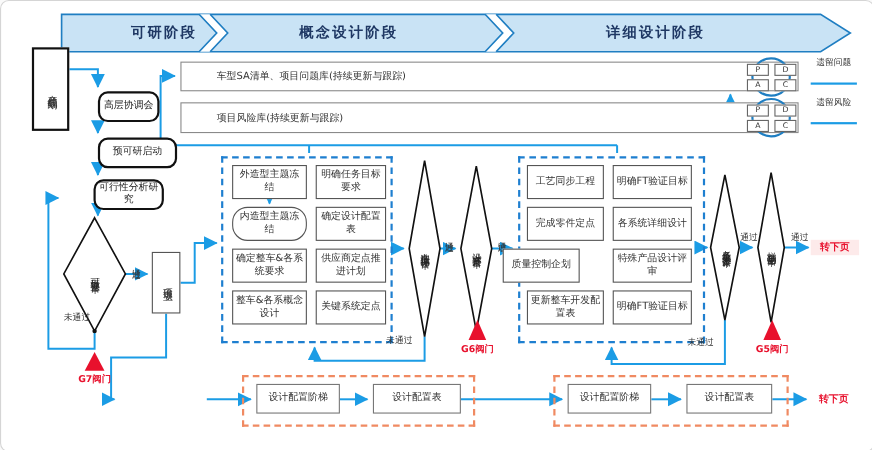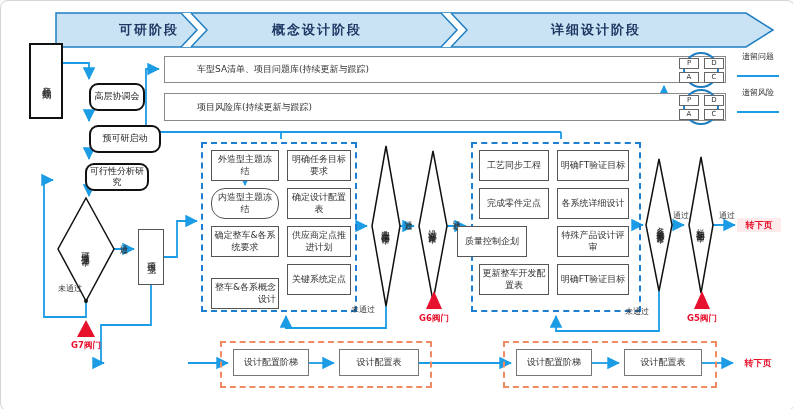--- a/index.html
+++ b/index.html
@@ -123,23 +123,23 @@
   <div class="abs pdca-cell" style="left:678px;top:94px;width:20px;height:11px;">P</div>
   <div class="abs pdca-cell" style="left:703px;top:94px;width:20px;height:11px;">D</div>
   <div class="abs pdca-cell" style="left:678px;top:108px;width:20px;height:11px;">A</div>
   <div class="abs pdca-cell" style="left:703px;top:108px;width:20px;height:11px;">C</div>
   <div class="abs tag" style="left:736px;top:96px;width:42px;height:14px;">遗留风险</div>
 
   <div class="abs dash-blue" style="left:200px;top:141px;width:156px;height:170px;"></div>
   <div class="abs box" style="left:210px;top:149px;width:68px;height:31px;">外造型主题冻结</div>
   <div class="abs box" style="left:210px;top:187px;width:68px;height:31px;border-radius:14px;">内造型主题冻结</div>
   <div class="abs box" style="left:210px;top:225px;width:68px;height:31px;">确定整车&amp;各系统要求</div>
-  <div class="abs box" style="left:210px;top:277px;width:68px;height:31px;text-align:right;">整车&amp;各系概念设计</div>
+  <div class="abs box" style="left:210px;top:263px;width:68px;height:31px;">整车&amp;各系概念设计</div>
   <div class="abs box" style="left:286px;top:149px;width:64px;height:31px;">明确任务目标要求</div>
-  <div class="abs box" style="left:286px;top:187px;width:64px;height:31px;">确定设计配置表</div>
+  <div class="abs box" style="left:286px;top:187px;width:64px;height:31px;font-family:Liberation Mono, monospace;">确定设计配置表</div>
   <div class="abs box" style="left:286px;top:225px;width:64px;height:31px;">供应商定点推进计划</div>
   <div class="abs box" style="left:286px;top:263px;width:64px;height:31px;">关键系统定点</div>
 
   <div class="abs dtext vtext" style="left:371px;top:152px;width:28px;height:146px;">主造型冻结评审</div>
   <div class="abs lbl vtext" style="left:400px;top:200px;width:13px;height:28px;">通过</div>
   <div class="abs dtext vtext" style="left:418px;top:157px;width:28px;height:136px;">设计方案评审</div>
   <div class="abs lbl vtext" style="left:448px;top:200px;width:13px;height:28px;">通过</div>
   <div class="abs lbl" style="left:346px;top:303px;width:32px;height:11px;">未通过</div>
   <div class="abs red-lbl" style="left:406px;top:311px;width:54px;height:12px;">G6阀门</div>
 

